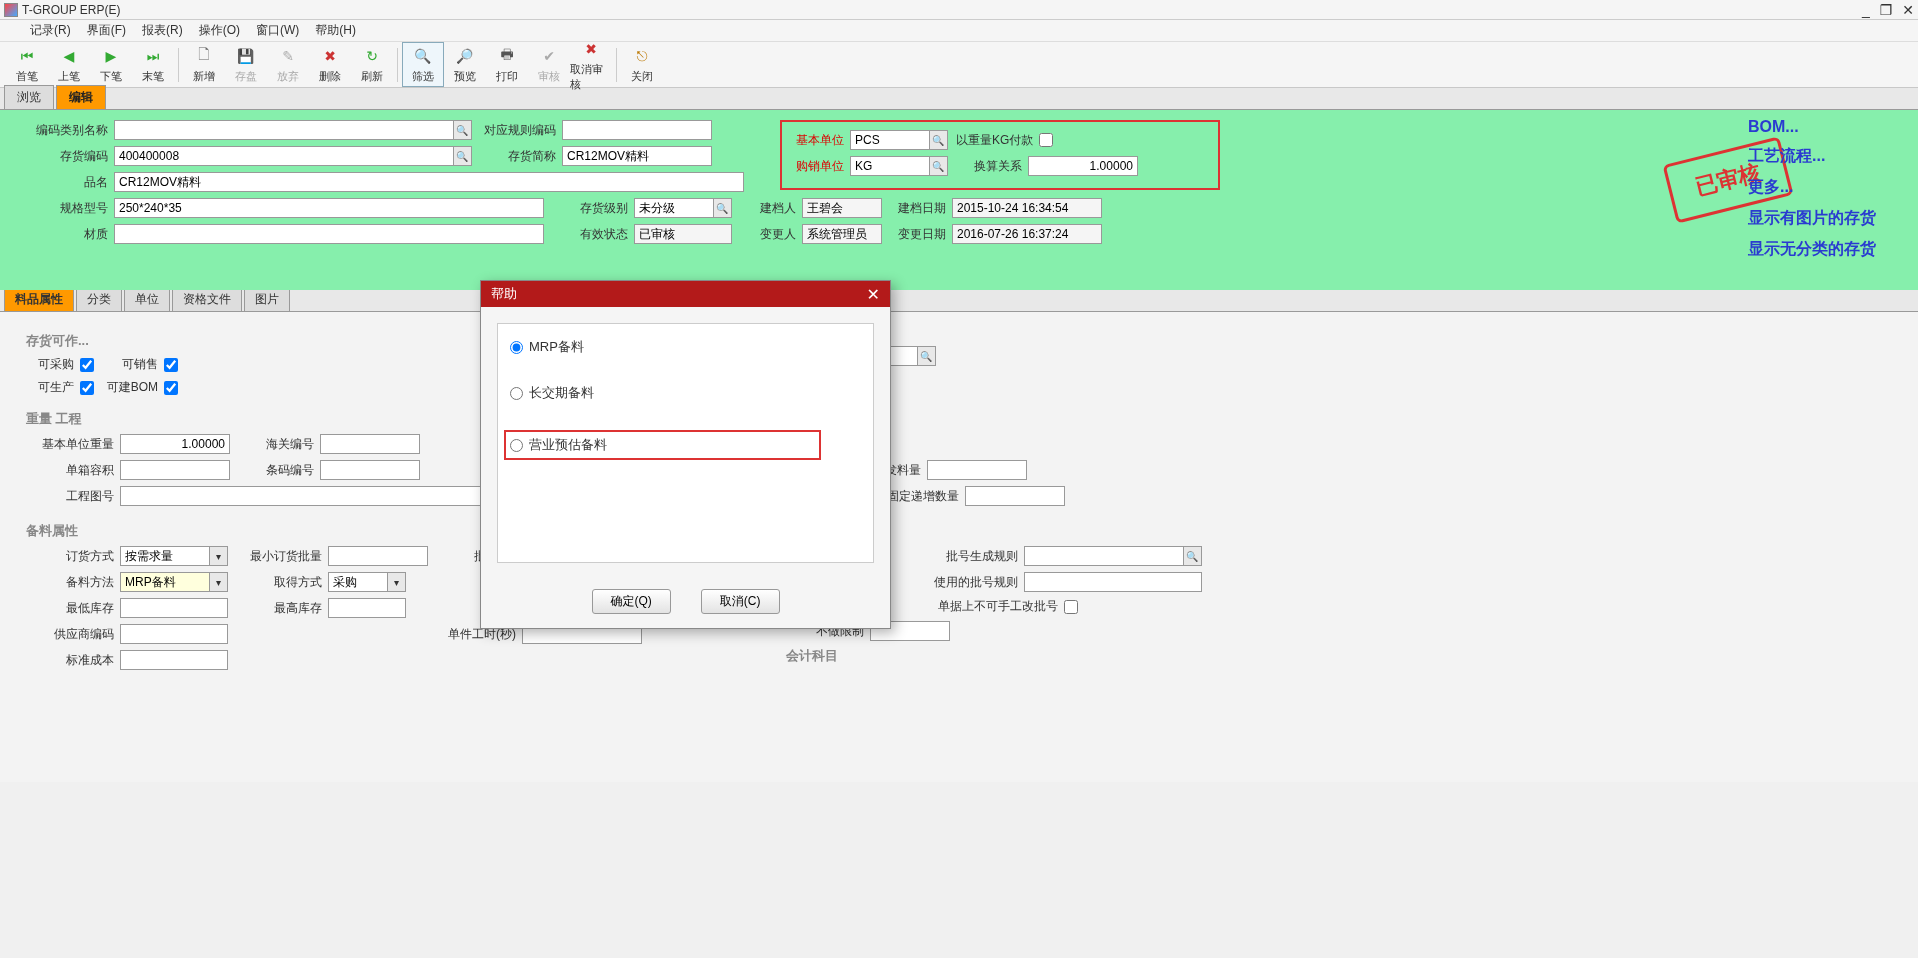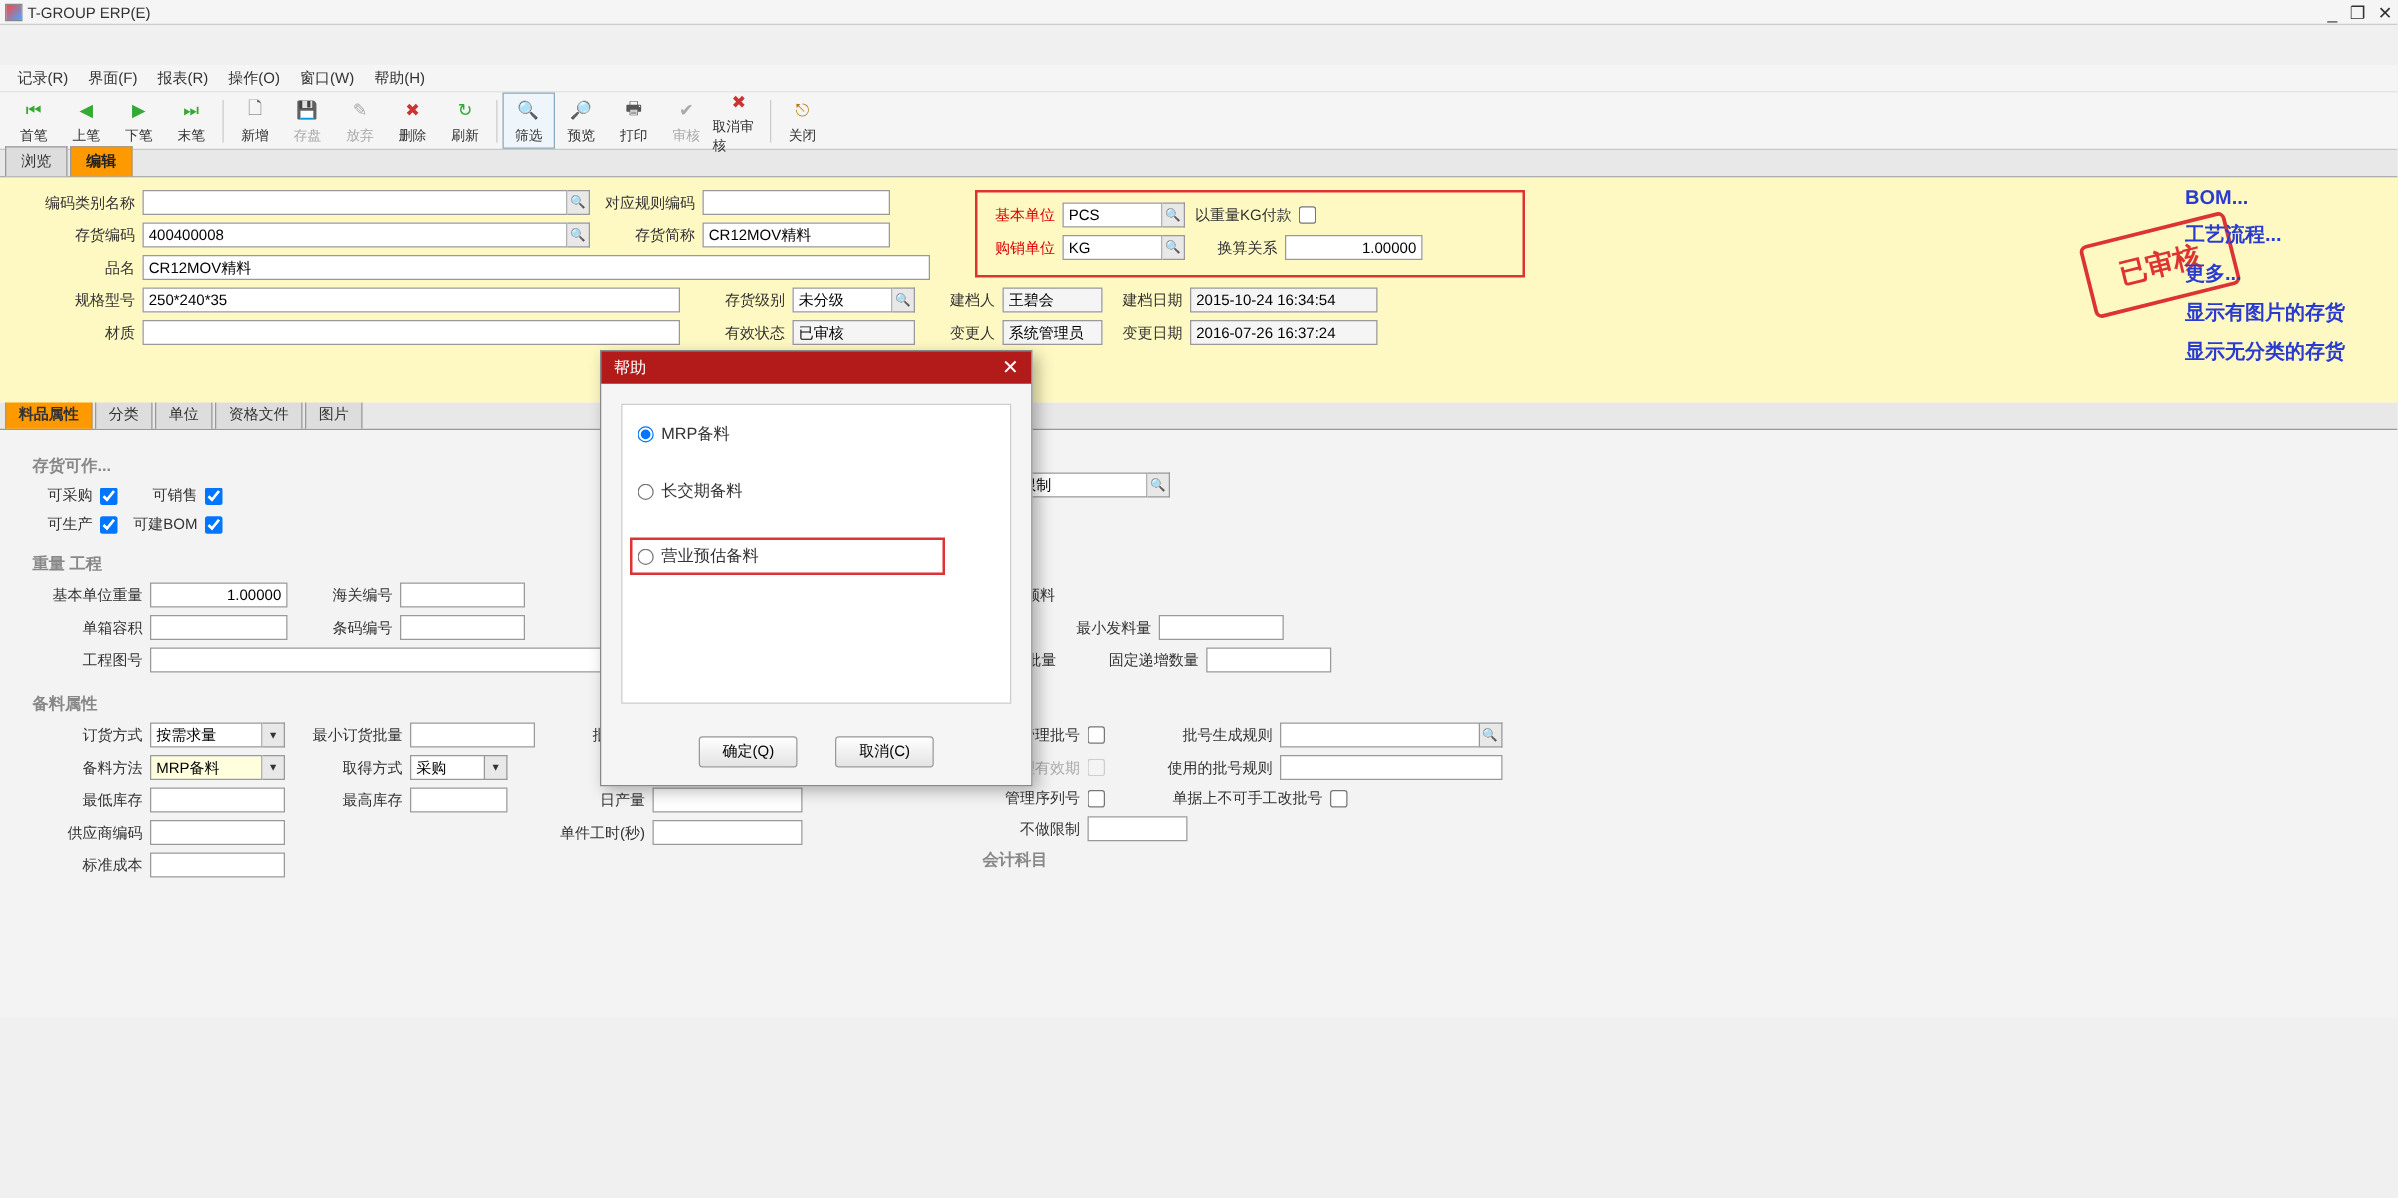--- a/index.html
+++ b/index.html
@@ -4,57 +4,57 @@
 <style>
 * { box-sizing: border-box; margin: 0; padding: 0; font-family: "Microsoft YaHei", SimSun, Arial, sans-serif; }
 body { background: #f0f0f0; font-size: 12px; color: #333; overflow: hidden; }
 
 .title-bar { height: 20px; background: #f5f5f5; display: flex; align-items: center; border-bottom: 1px solid #ccc; padding: 0 4px; }
 .title-bar .app-icon { width: 14px; height: 14px; margin-right: 4px; background: linear-gradient(135deg,#f44,#4af); border: 1px solid #888; }
 .title-bar .app-title { font-size: 12px; }
 .title-bar .win-controls { margin-left: auto; display: flex; gap: 10px; font-size: 14px; }
 .title-bar .win-controls span { cursor: pointer; }
 
-.menu-bar { height: 22px; background: #f5f5f5; display: flex; align-items: center; padding: 0 6px; border-bottom: 1px solid #ddd; margin-top: 32px; }
+.menu-bar { height: 22px; background: #f5f5f5; display: flex; align-items: center; padding: 0 22px; border-bottom: 1px solid #ddd; }
 .menu-bar .menu-item { padding: 2px 8px; cursor: pointer; font-size: 12px; }
 
 .toolbar { height: 46px; background: #f5f5f5; display: flex; align-items: center; padding: 0 6px; border-bottom: 1px solid #c8c8c8; }
 .toolbar .tool-btn { display: flex; flex-direction: column; align-items: center; width: 42px; cursor: pointer; padding: 2px 0; }
 .toolbar .tool-btn.disabled { color: #aaa; }
 .toolbar .tool-btn .ticon { width: 22px; height: 22px; display: flex; align-items: center; justify-content: center; font-size: 14px; }
 .toolbar .tool-btn .tlabel { font-size: 11px; margin-top: 2px; }
 .toolbar .sep { width: 1px; height: 34px; background: #ccc; margin: 0 4px; }
 .toolbar .tool-btn.active { border: 1px solid #8ab; background: #eef6fb; }
 
 .tab-strip { height: 22px; background: #e8e8e8; display: flex; align-items: flex-end; padding: 0 4px; border-bottom: 1px solid #999; }
 .tab-strip .tab { padding: 3px 12px; border: 1px solid #999; border-bottom: none; background: #ddd; margin-right: 2px; cursor: pointer; font-size: 12px; }
 .tab-strip .tab.active { background: #f90; color: #222; font-weight: bold; }
 
-.form-area { position: relative; padding: 10px 14px; background: #fef9c3; height: 180px; }
+.form-area { position: relative; padding: 10px 14px; background: #86efac; height: 180px; }
 .row { display: flex; align-items: center; margin-bottom: 6px; }
 .lbl { width: 100px; text-align: right; padding-right: 6px; font-size: 12px; }
 .lbl.red { color: #d00; }
 .inp { height: 20px; border: 1px solid #999; background: #fff; padding: 0 4px; font-size: 12px; }
 .look { width: 18px; height: 20px; border: 1px solid #999; border-left: none; background: #e8e8e8; display: flex; align-items: center; justify-content: center; cursor: pointer; font-size: 10px; }
 .ro { background: #f5f5f5; }
 .stamp { position: absolute; right: 130px; top: 40px; width: 120px; height: 60px; border: 3px solid #d33; transform: rotate(-14deg); display: flex; align-items: center; justify-content: center; color: #d33; font-size: 22px; font-weight: bold; border-radius: 6px; }
 .rbox { border: 2px solid #d33; position: absolute; left: 780px; top: 10px; width: 440px; height: 70px; padding: 8px; }
 .links { position: absolute; right: 20px; top: 8px; width: 150px; }
 .links a { display: block; color: #2a3bd0; font-weight: bold; font-size: 16px; margin-bottom: 10px; cursor: pointer; }
 
 .sub-tabs { height: 22px; background: #e8e8e8; display: flex; align-items: flex-end; padding: 0 4px; border-bottom: 1px solid #999; }
 .sub-tabs .stab { padding: 3px 10px; border: 1px solid #999; border-bottom: none; background: #ddd; margin-right: 2px; cursor: pointer; font-size: 12px; }
 .sub-tabs .stab.active { background: #f90; font-weight: bold; }
 
 .content { background: #f3f3f3; padding: 12px 20px; height: 470px; overflow: auto; position: relative; }
 .section-title { color: #888; font-weight: bold; margin: 8px 0 6px 6px; font-size: 13px; }
 .cb { width: 14px; height: 14px; }
 .grid2 { display: flex; gap: 40px; }
 .col { }
-.dialog { position: absolute; left: 480px; top: 280px; width: 346px; background: #f5f5f5; border: 1px solid #888; box-shadow: 4px 4px 12px rgba(0,0,0,.3); z-index: 101; }
+.dialog { position: absolute; left: 480px; top: 280px; width: 411px; background: #f5f5f5; border: 1px solid #888; box-shadow: 4px 4px 12px rgba(0,0,0,.3); z-index: 101; }
 .dialog .dlg-title { height: 26px; background: #b31a1a; color: #fff; display: flex; align-items: center; padding: 0 10px; font-size: 13px; }
 .dialog .dlg-title .dlg-close { margin-left: auto; cursor: pointer; font-size: 16px; }
 .dialog .dlg-body { padding: 16px; }
 .dialog .opt-box { border: 1px solid #ccc; background: #fff; padding: 14px 12px; height: 240px; }
 .dialog .radio-row { display: flex; align-items: center; margin-bottom: 28px; font-size: 13px; }
 .dialog .radio-row input { margin-right: 6px; }
 .dialog .radio-row.framed { border: 2px solid #d33; padding: 4px; margin-left: -6px; margin-right: 40px; }
 .dialog .dlg-btns { display: flex; justify-content: center; gap: 30px; padding: 10px 0 14px 0; }
 .dialog .dlg-btns button { padding: 3px 18px; border: 1px solid #999; background: linear-gradient(#fff,#e3e3e3); border-radius: 3px; cursor: pointer; font-size: 12px; }
 </style>

